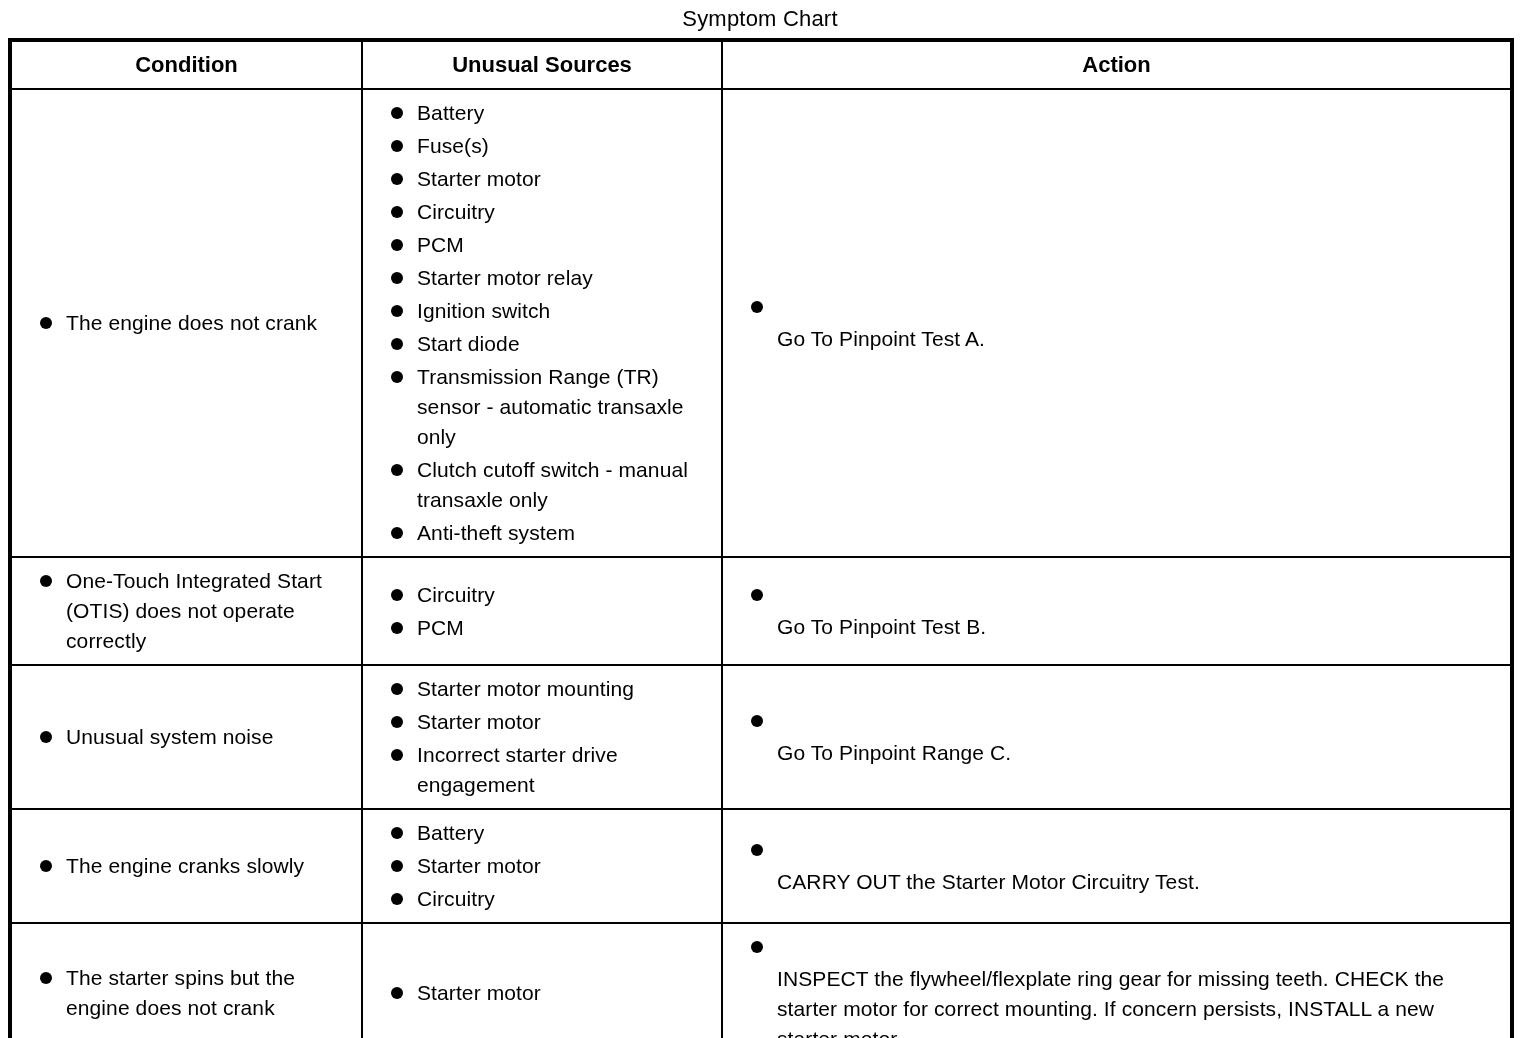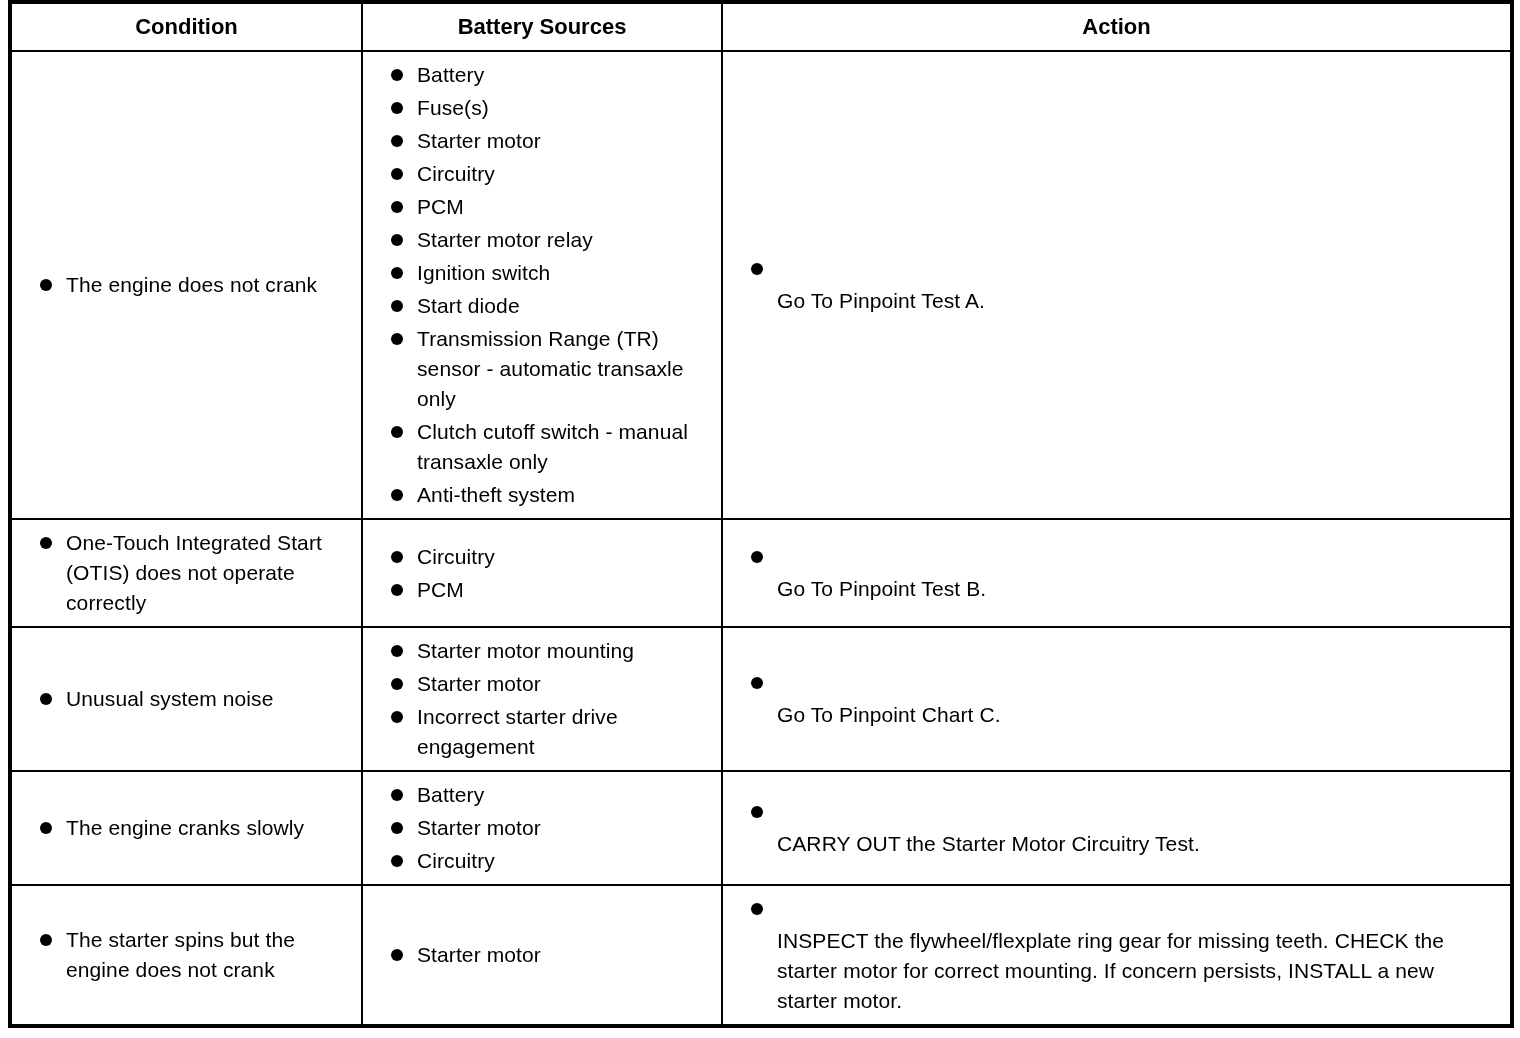--- a/index.html
+++ b/index.html
@@ -75,32 +75,33 @@
   }
   td.cond .txt { width: 270px; }
   td.src  .txt { width: 290px; }
   td.act  .txt { max-width: 692px; margin-top: 32px; }
 </style>
 </head>
 <body>
 
 <div class="page">
 
+  <div class="title">Symptom Chart</div>
 
   <table class="symptom">
     <colgroup>
       <col style="width:352px">
       <col style="width:360px">
       <col style="width:790px">
     </colgroup>
 
     <tbody>
         <tr class="hdr">
       <th class="colhead">Condition</th>
-      <th class="colhead">Battery Sources</th>
+      <th class="colhead">Unusual Sources</th>
       <th class="colhead">Action</th>
     </tr>
 
     <tr class="row-0">
       <td class="cond">
         <div class="list">
           <div class="item">
             <span class="bullet"></span>
             <span class="txt">The engine does not crank</span>
           </div>
@@ -217,21 +218,21 @@
           <div class="item">
                 <span class="bullet"></span>
                 <span class="txt">Incorrect starter drive engagement</span>
               </div>
         </div>
       </td>
       <td class="act">
         <div class="list">
           <div class="item">
             <span class="bullet"></span>
-            <span class="txt">Go To Pinpoint Chart C.</span>
+            <span class="txt">Go To Pinpoint Range C.</span>
           </div>
         </div>
       </td>
     </tr>
 
     <tr class="row-3">
       <td class="cond">
         <div class="list">
           <div class="item">
             <span class="bullet"></span>

